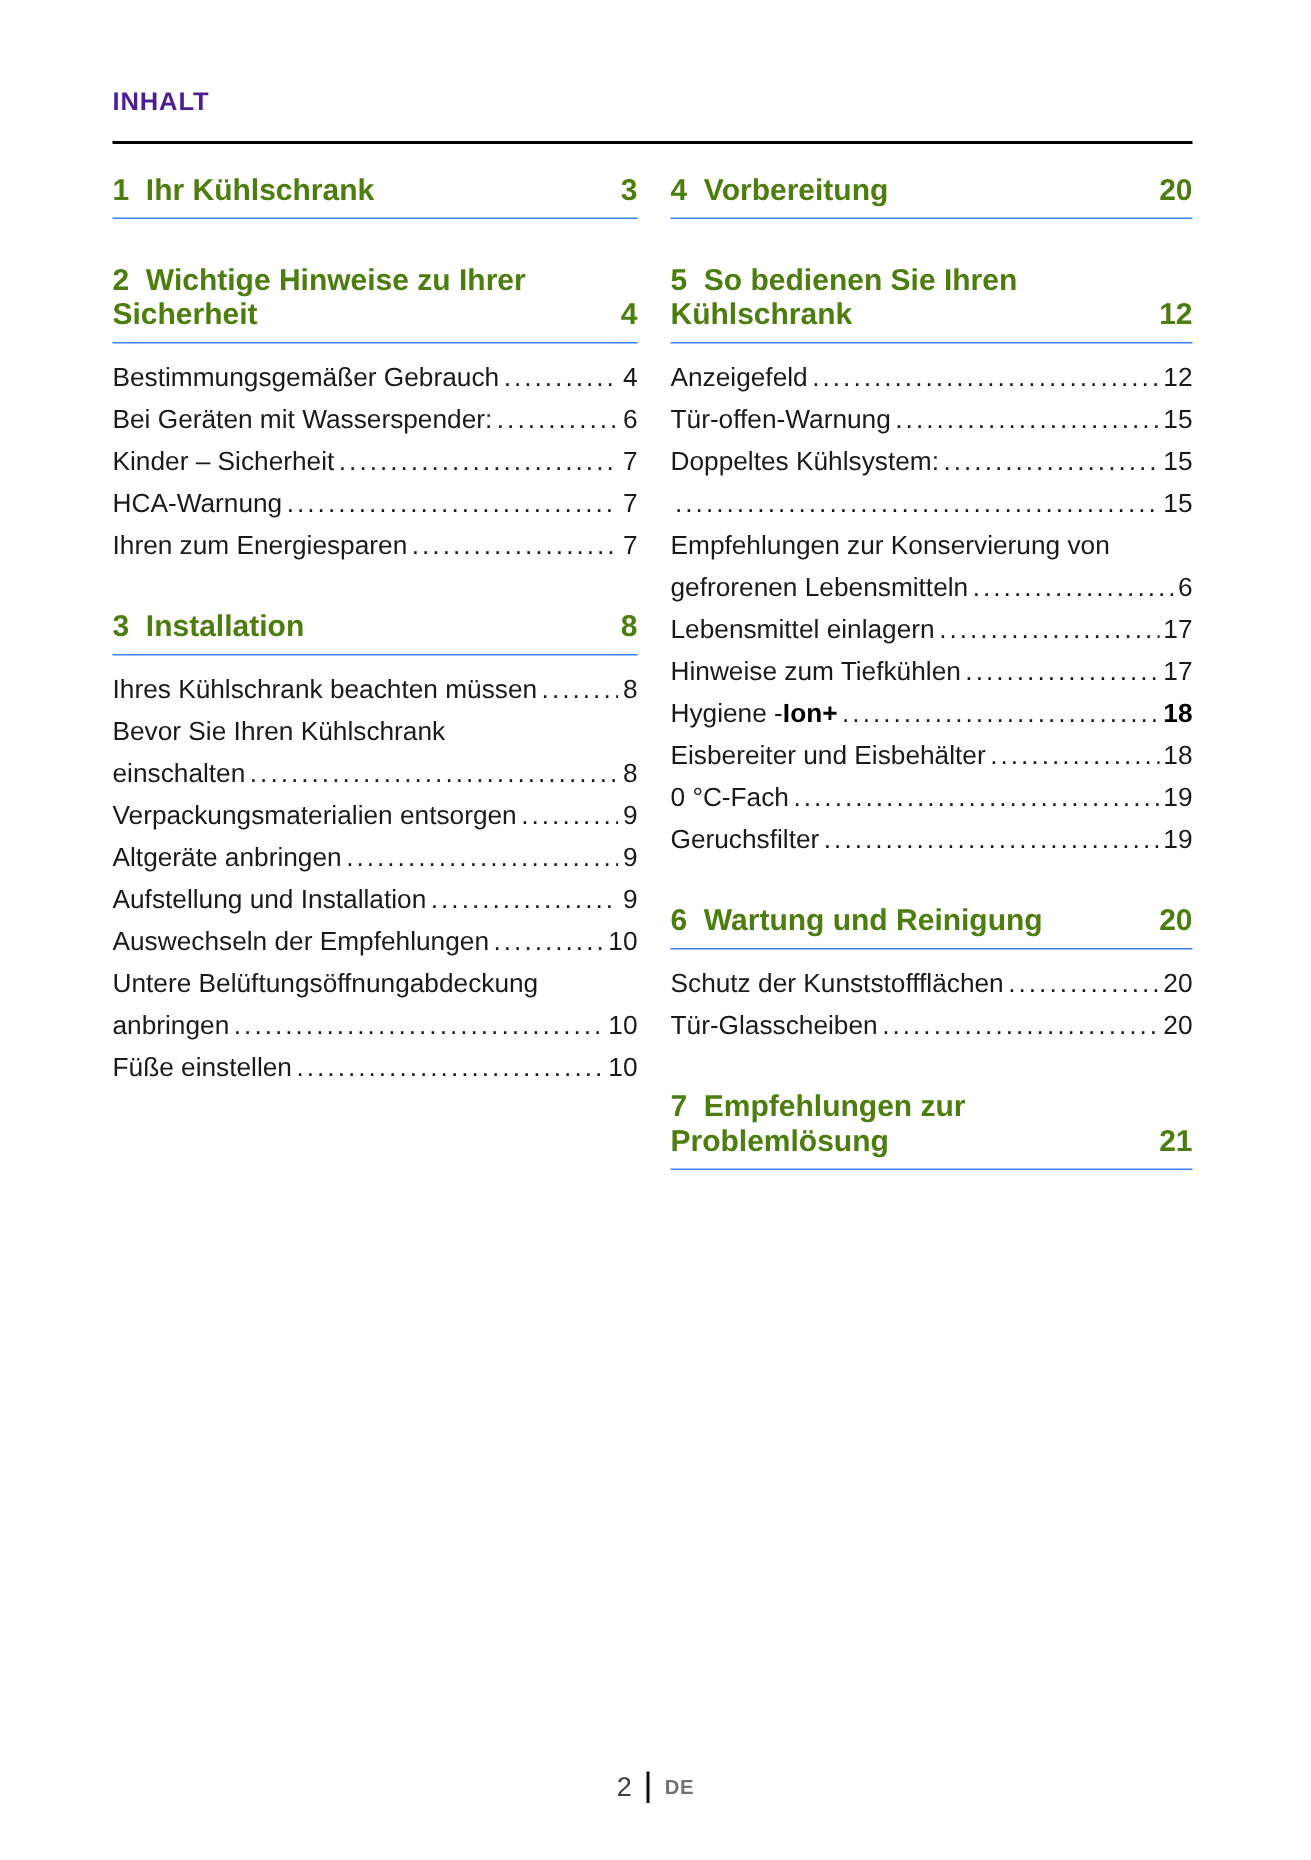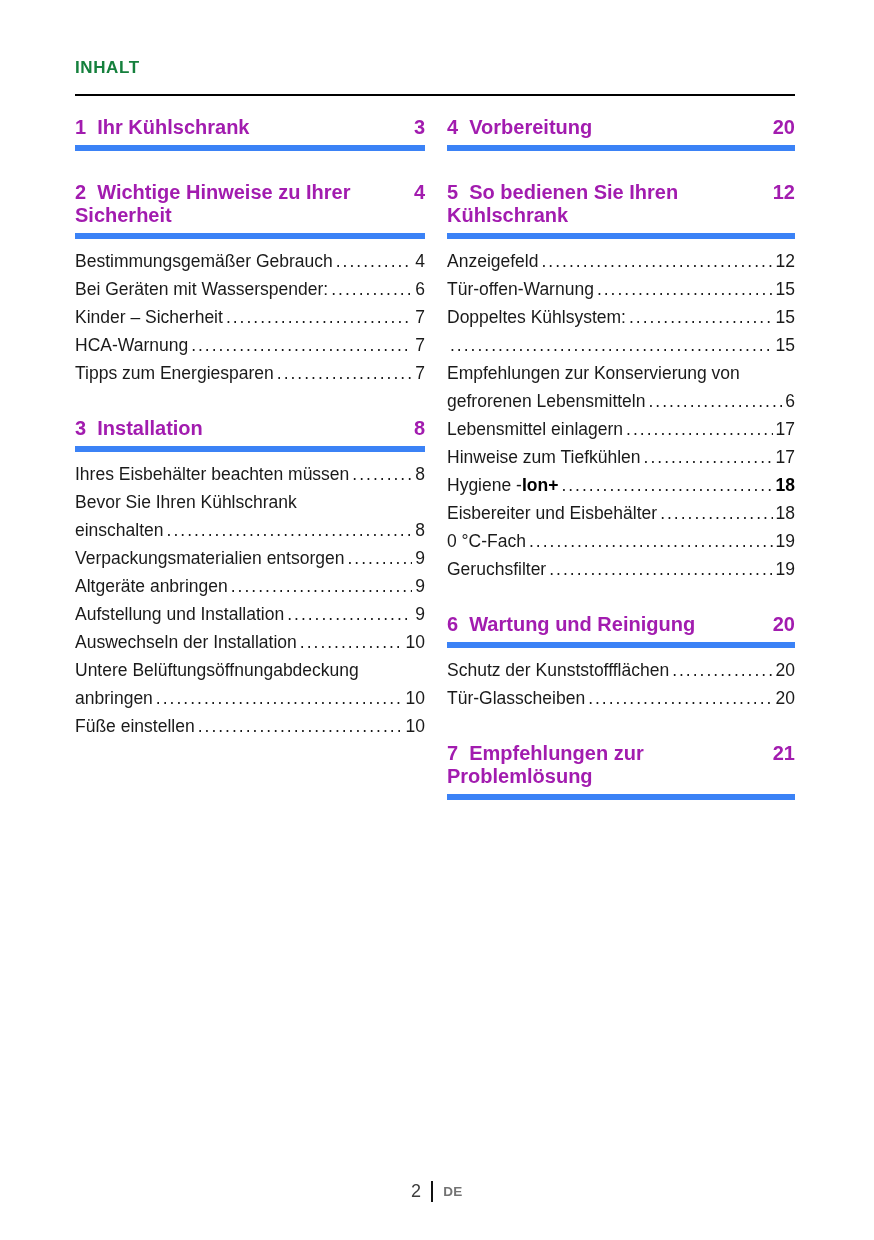--- a/index.html
+++ b/index.html
@@ -7,36 +7,36 @@
   body {
     width:874px; height:1240px;
     font-family:"Liberation Sans", sans-serif;
     color:#111; position:relative; overflow:hidden;
   }
   .page {
     position:absolute; inset:0;
     padding:58px 79px 0 75px;
   }
   .page-title {
-    font-size:17px; font-weight:bold; letter-spacing:0.6px; color:#15803d;
+    font-size:17px; font-weight:bold; letter-spacing:0.6px; color:#4c1d95;
   }
   .top-rule {
     height:0; border:none; border-top:2px solid #000; margin-top:16px;
   }
   .columns { display:flex; gap:22px; margin-top:20px; }
   .col { flex:0 0 auto; }
   .col-left  { width:350px; }
   .col-right { width:348px; }
 
   .section { }
   .section + .section .heading { margin-top:30px; }
   .heading {
-    display:flex; align-items:flex-start;
-    font-weight:bold; font-size:20px; line-height:23px; color:#a21caf;
-    border-bottom:6px solid #3b82f6; padding-bottom:6px;
+    display:flex; align-items:flex-end;
+    font-weight:bold; font-size:20px; line-height:23px; color:#4d7c0f;
+    border-bottom:1px solid #3b82f6; padding-bottom:6px;
   }
   .heading .h-text { flex:1 1 auto; }
   .heading .h-page { flex:0 0 auto; margin-left:8px; }
 
   .entries { margin-top:8px; }
   .entry { font-size:17.5px; line-height:28px; color:#1a1a1a; }
   .entry-pre { }
   .entry-line { display:flex; align-items:baseline; }
   .entry-label { flex:0 0 auto; white-space:nowrap; }
   .entry-label.bold, .entry-page.bold { font-weight:bold; color:#000; }
@@ -103,37 +103,37 @@
           </div>
           <div class="entry">
             <div class="entry-line">
               <span class="entry-label">HCA-Warnung</span>
               <span class="dots"></span>
               <span class="entry-page">7</span>
             </div>
           </div>
           <div class="entry">
             <div class="entry-line">
-              <span class="entry-label">Tipps zum Energiesparen</span>
+              <span class="entry-label">Ihren zum Energiesparen</span>
               <span class="dots"></span>
               <span class="entry-page">7</span>
             </div>
           </div>
         </div>
       </div>
 
       <div class="section">
         <div class="heading">
           <span class="h-text">3&nbsp;&nbsp;Installation</span>
           <span class="h-page">8</span>
         </div>
         <div class="entries">
           <div class="entry">
             <div class="entry-line">
-              <span class="entry-label">Ihres Eisbehälter beachten müssen</span>
+              <span class="entry-label">Ihres Kühlschrank beachten müssen</span>
               <span class="dots"></span>
               <span class="entry-page">8</span>
             </div>
           </div>
           <div class="entry">
             <div class="entry-pre">Bevor Sie Ihren Kühlschrank</div>
             <div class="entry-line">
               <span class="entry-label">einschalten</span>
               <span class="dots"></span>
               <span class="entry-page">8</span>
@@ -155,21 +155,21 @@
           </div>
           <div class="entry">
             <div class="entry-line">
               <span class="entry-label">Aufstellung und Installation</span>
               <span class="dots"></span>
               <span class="entry-page">9</span>
             </div>
           </div>
           <div class="entry">
             <div class="entry-line">
-              <span class="entry-label">Auswechseln der Installation</span>
+              <span class="entry-label">Auswechseln der Empfehlungen</span>
               <span class="dots"></span>
               <span class="entry-page">10</span>
             </div>
           </div>
           <div class="entry">
             <div class="entry-pre">Untere Belüftungsöffnungabdeckung</div>
             <div class="entry-line">
               <span class="entry-label">anbringen</span>
               <span class="dots"></span>
               <span class="entry-page">10</span>

